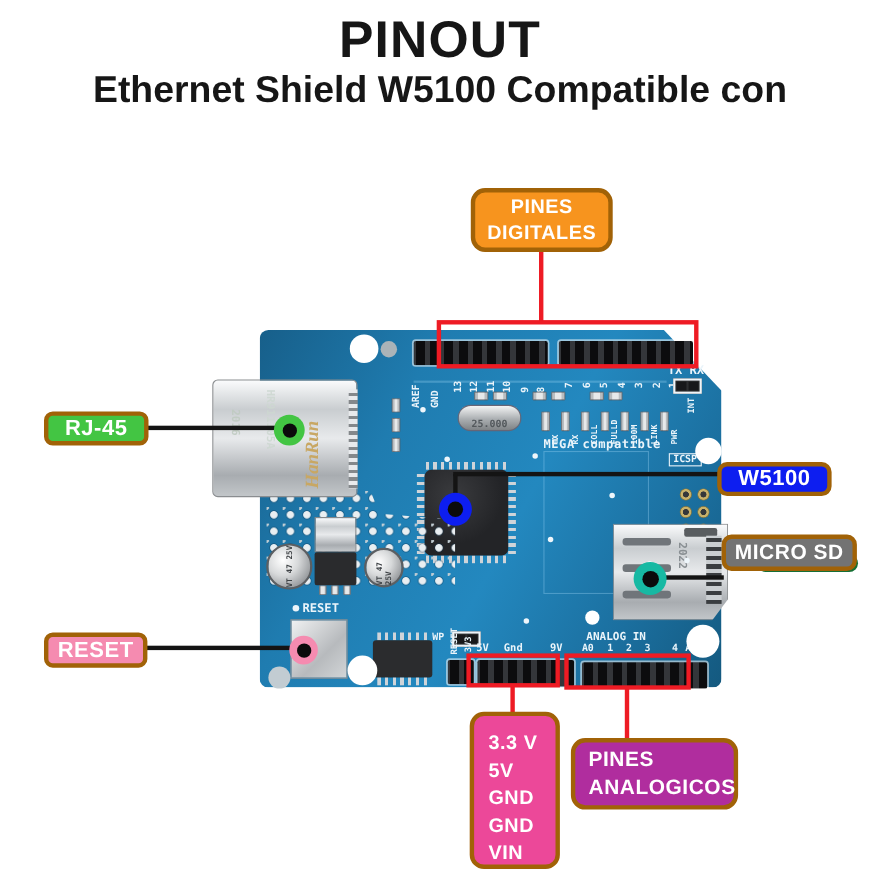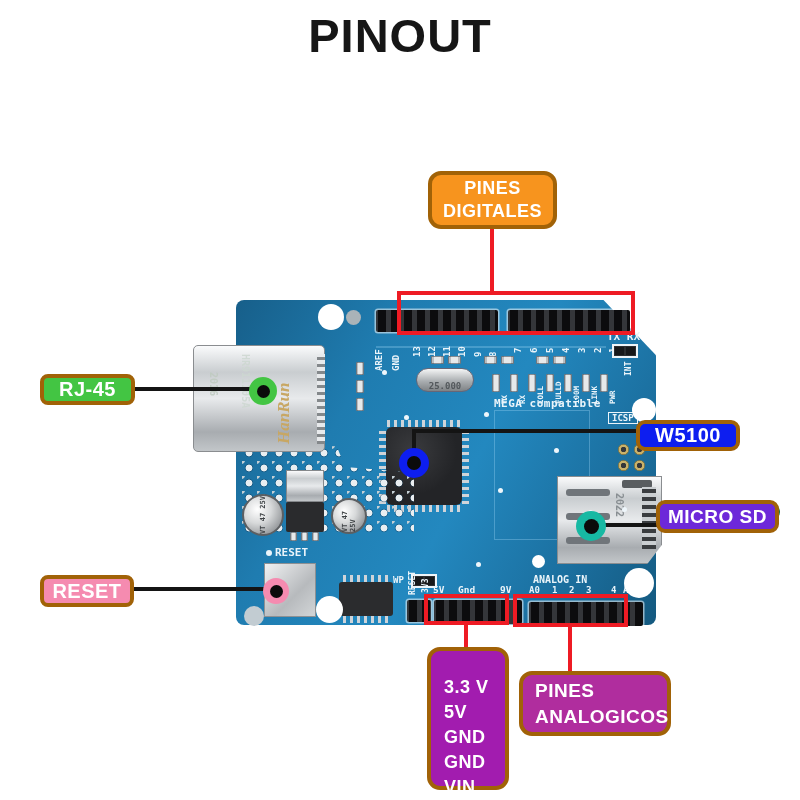--- a/index.html
+++ b/index.html
@@ -65,20 +65,21 @@
   .dotb::before { content:""; display:inline-block; width:6px; height:6px; border-radius:50%;
                   background:#eaf4fa; margin-right:3px; }
 </style>
 </head>
 <body>
 
 <div class="stage">
 
   <div class="abs title">PINOUT</div>
   <div class="abs subtitle">
+    <div>Ethernet Shield W5100 Compatible con</div>
   </div>
 
   <div class="abs boardwrap">
     <div class="abs pcb"></div>
     <div class="abs trace" style="left:258px;top:110px;width:96px;height:130px;"></div>
     <div class="abs" style="left:140px;top:46px;width:230px;height:2px;background:rgba(160,215,245,.3);"></div>
 
     <div class="abs pinstrip" style="left:140px;top:10px;width:122px;height:22px;"></div>
     <div class="abs pinstrip" style="left:272px;top:10px;width:122px;height:22px;"></div>
 
@@ -254,31 +255,31 @@
       <span style="width:13px;height:13px;"></span>
     </div>
 
   <div class="abs callout" style="left:428px;top:171px;width:129px;height:58px;background:#F7941E;border-radius:13px;font-size:18px;line-height:23px;">
     <div>PINES</div>
     <div>DIGITALES</div>
   </div>
   <div class="abs callout" style="left:40px;top:374px;width:95px;height:31px;background:#43C543;border-radius:8px;font-size:20px;">
     <div>RJ-45</div>
   </div>
-  <div class="abs callout" style="left:636px;top:420px;width:104px;height:31px;background:#0D1EF0;border-radius:9px;font-size:20px;text-align:right;">
+  <div class="abs callout" style="left:652px;top:420px;width:104px;height:31px;background:#0D1EF0;border-radius:9px;font-size:20px;text-align:right;">
     <div>W5100</div>
   </div>
   <div class="abs" style="left:688px;top:504px;width:92px;height:16px;background:#156F35;border-radius:8px;z-index:7;"></div>
-  <div class="abs callout" style="left:656px;top:500px;width:123px;height:33px;background:#6d28d9;border-radius:9px;font-size:19px;">
+  <div class="abs callout" style="left:656px;top:486px;width:123px;height:33px;background:#737373;border-radius:9px;font-size:19px;">
     <div>MICRO SD</div>
   </div>
   <div class="abs callout" style="left:40px;top:575px;width:94px;height:32px;background:#F58BB0;border-radius:8px;font-size:20px;">
     <div>RESET</div>
   </div>
-  <div class="abs callout left" style="left:427px;top:647px;width:82px;height:143px;background:#a21caf;border-radius:13px;font-size:18px;line-height:25px;padding:24px 0 0 13px;justify-content:flex-start;">
+  <div class="abs callout left" style="left:427px;top:647px;width:82px;height:143px;background:#ec4899;border-radius:13px;font-size:18px;line-height:25px;padding:12px 0 0 13px;justify-content:flex-start;">
     <div>3.3 V</div>
     <div>5V</div>
     <div>GND</div>
     <div>GND</div>
     <div>VIN</div>
   </div>
   <div class="abs callout left" style="left:519px;top:671px;width:152px;height:65px;background:#B02D9E;border-radius:13px;font-size:19px;line-height:26px;padding-left:12px;">
     <div>PINES</div>
     <div>ANALOGICOS</div>
   </div>

